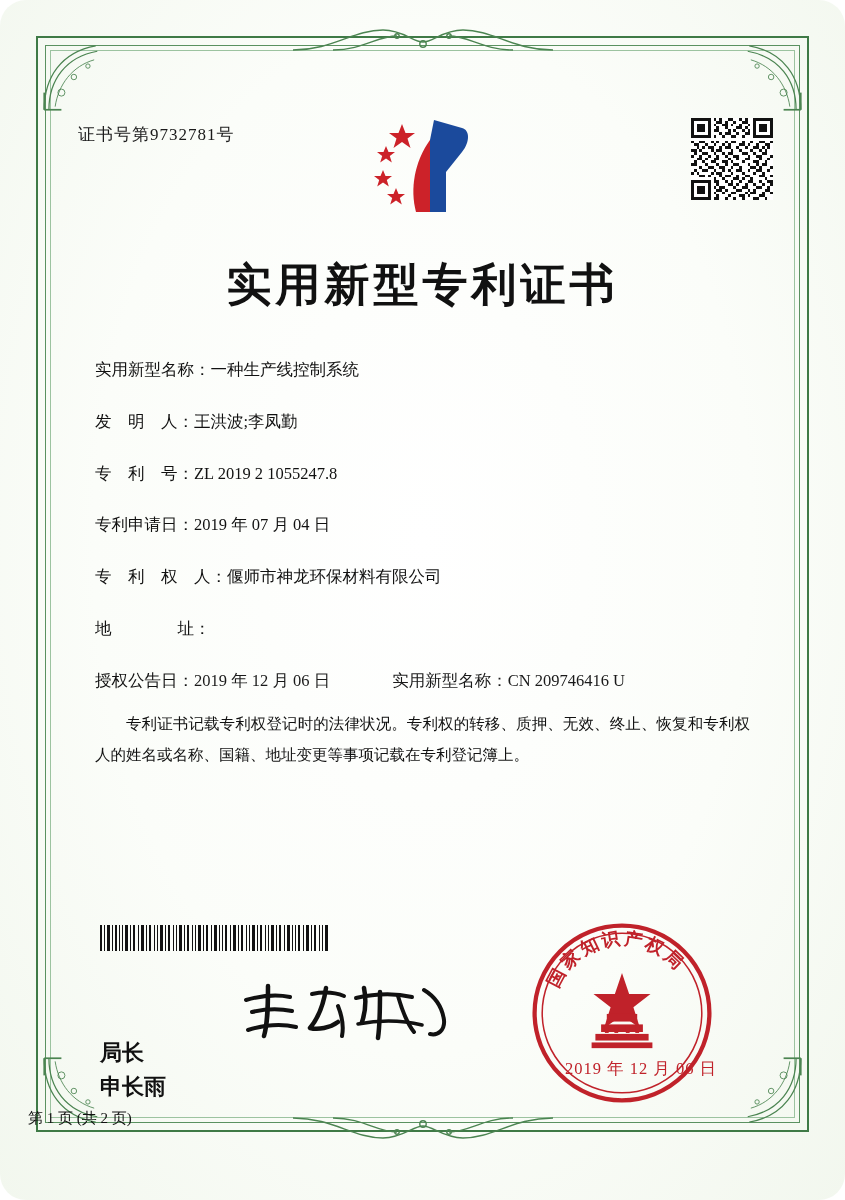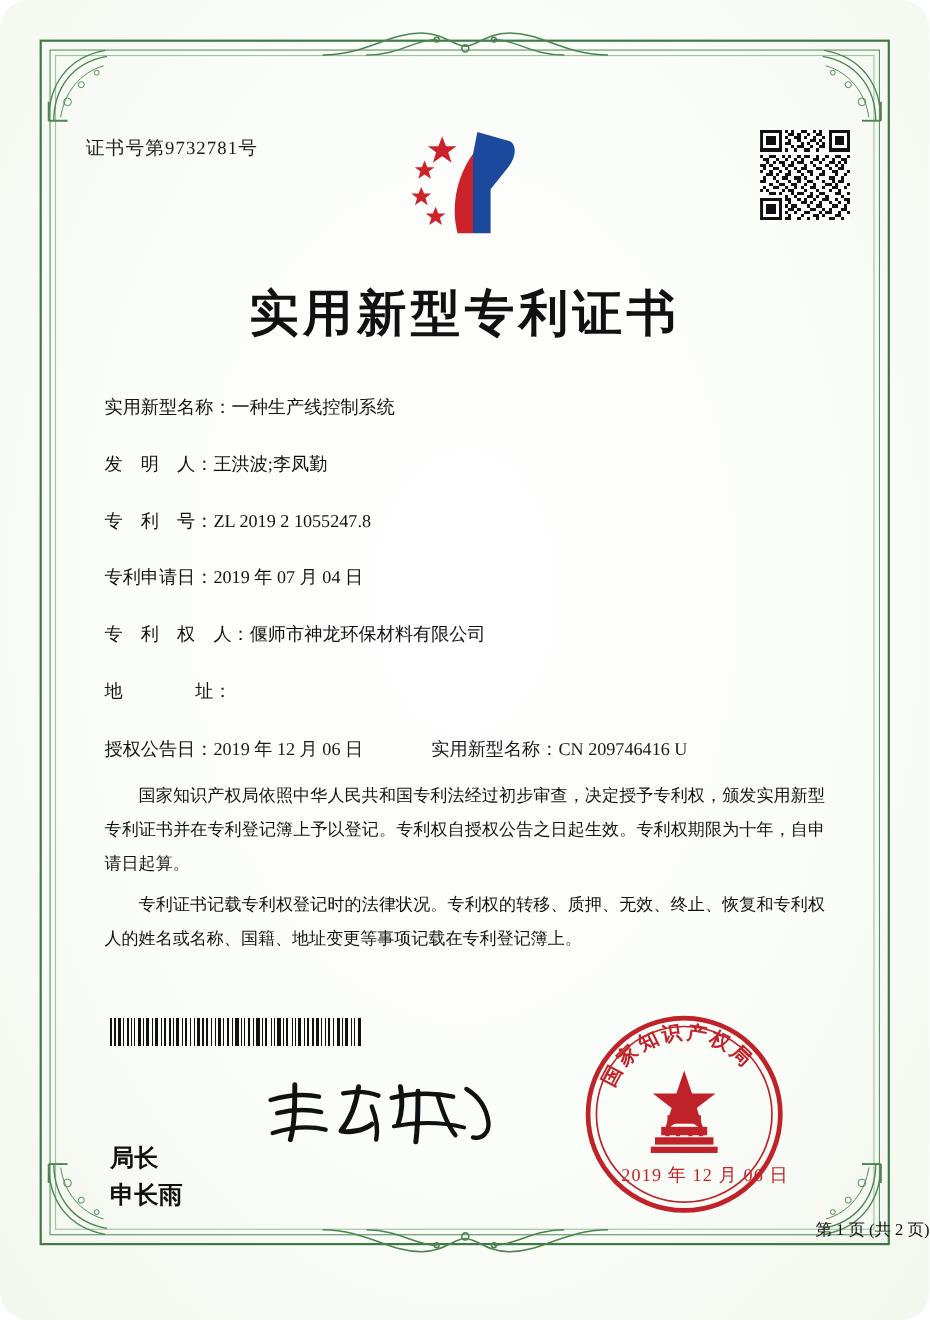--- a/index.html
+++ b/index.html
@@ -179,23 +179,24 @@
     right: 128px; top: 1058px;
     font-size: 16.5px;
     color: #c0222a;
     letter-spacing: 1px;
   }
 
   
   .page-num {
     position: absolute;
     left: 0; right: 0; bottom: 72px;
-    text-align: right;
+    text-align: left;
     font-size: 15px;
     color: #111;
+    padding-left: 28px;
   }
   .footnote {
     position: absolute;
     left: 0; right: 0; bottom: 22px;
     text-align: center;
     font-size: 15px;
     color: #111;
   }
 </style>
 </head>
@@ -536,21 +537,20 @@
     </div>
     <div class="field two-col">
       <span class="lbl">授权公告日：</span>
       <span>2019 年 12 月 06 日</span>
       <span class="seg2">实用新型名称：</span>
       <span>CN 209746416 U</span>
     </div>
   </div>
 
   <div class="paras">
-    <p>国家知识产权局依照中华人民共和国专利法经过初步审查，决定授予专利权，颁发实用新型专利证书并在专利登记簿上予以登记。专利权自授权公告之日起生效。专利权期限为十年，自申请日起算。</p>
     <p>专利证书记载专利权登记时的法律状况。专利权的转移、质押、无效、终止、恢复和专利权人的姓名或名称、国籍、地址变更等事项记载在专利登记簿上。</p>
   </div>
 
   <div class="barcode">
     <svg viewBox="0 0 230 26" shape-rendering="crispEdges">
       <g fill="#111">
         <rect x="0" y="0" width="2" height="26"></rect>
           <rect x="4" y="0" width="1" height="26"></rect>
         <rect x="7" y="0" width="3" height="26"></rect>
           <rect x="12" y="0" width="1" height="26"></rect>

